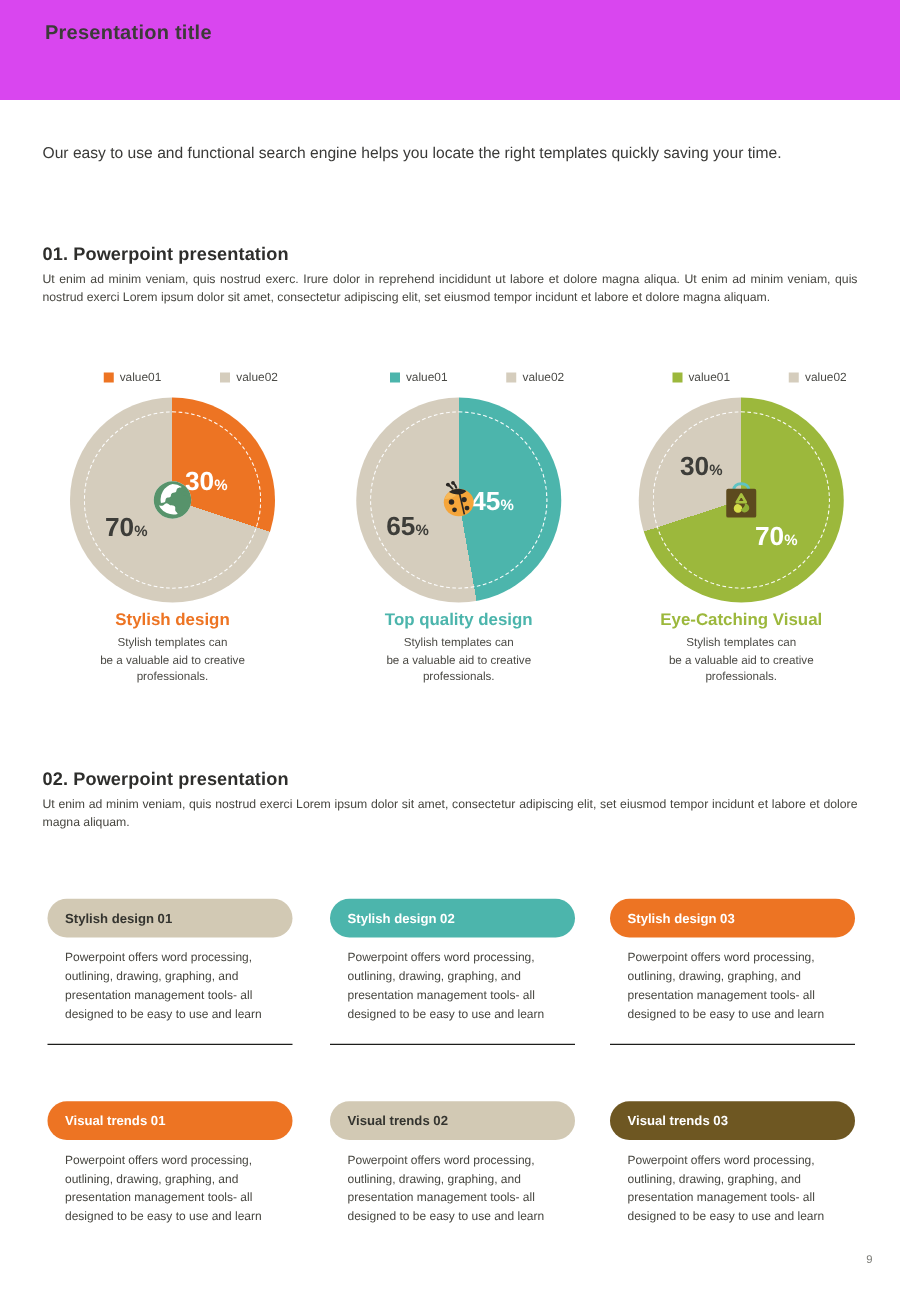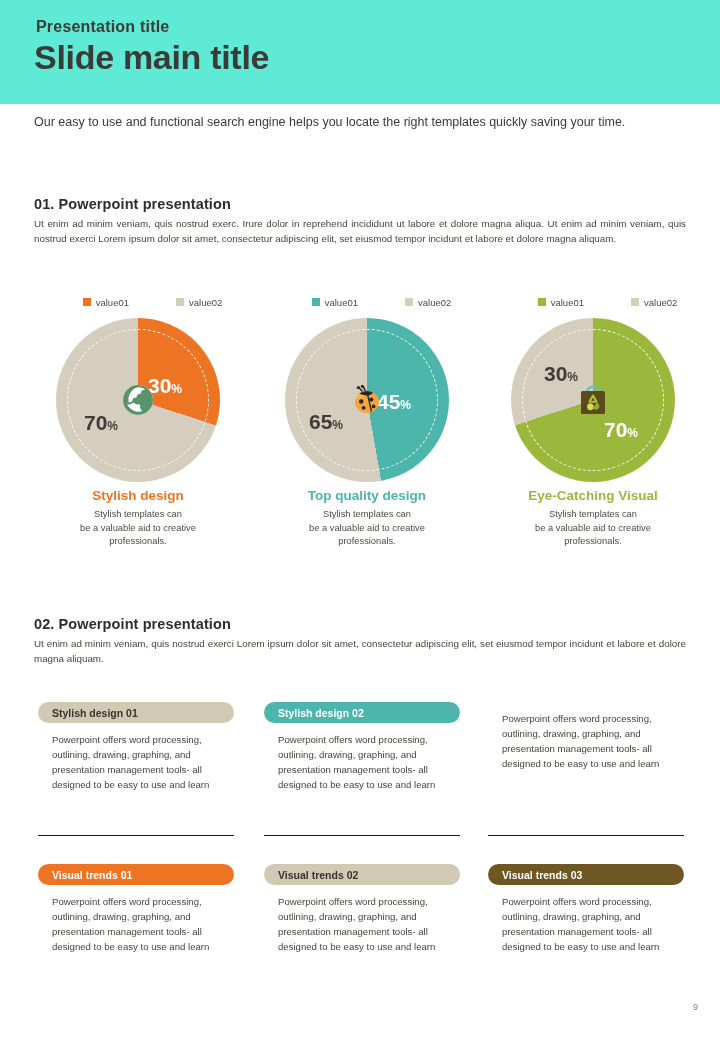--- a/index.html
+++ b/index.html
@@ -14,22 +14,22 @@
     overflow: hidden;
     font-family: "Liberation Sans", sans-serif;
     color: #3a3a38;
   }
 
   
   .header-band {
     position: absolute;
     left: 0; top: 0;
     width: 720px;
-    height: 104px;
-    background: #5eead4;
+    height: 80px;
+    background: #d946ef;
   }
   .header-eyebrow {
     position: absolute;
     left: 36px; top: 18px;
     font-size: 16px;
     font-weight: bold;
     color: #3c3b38;
     letter-spacing: 0.2px;
   }
   .header-title {
@@ -170,28 +170,29 @@
   .card {
     position: absolute;
     top: 0;
     width: 196px;
   }
   .card-c0 { left: 38px; }
   .card-c1 { left: 264px; }
   .card-c2 { left: 488px; }
 
   .card-pill {
-    height: 21px;
+    height: 31px;
     border-radius: 16px;
     display: flex;
     align-items: center;
     padding-left: 14px;
     box-sizing: border-box;
     font-size: 10.5px;
     font-weight: bold;
+    margin-top: 17px;
   }
   .card-text {
     margin-top: 9px;
     font-size: 9.6px;
     line-height: 15px;
     color: #46453f;
     margin-left: 14px;
   }
   .card-rule {
     position: absolute;
@@ -208,21 +209,20 @@
     bottom: 28px;
     font-size: 9px;
     color: #7d7d78;
   }
 </style>
 </head>
 <body>
 
 <div class="header-band">
   <div class="header-eyebrow">Presentation title</div>
-  <div class="header-title">Slide main title</div>
 </div>
 
 <div class="intro">Our easy to use and functional search engine helps you locate the right templates quickly saving your time.</div>
 
 <div class="section-title" id="sec1-title">01. Powerpoint presentation</div>
 <div class="section-body" id="sec1-body">Ut enim ad minim veniam, quis nostrud exerc. Irure dolor in reprehend incididunt ut labore et dolore magna aliqua. Ut enim ad minim veniam, quis nostrud exerci   Lorem ipsum dolor sit amet, consectetur adipiscing elit, set eiusmod tempor incidunt et labore et dolore magna aliquam.</div>
 
 <div class="pies">
 
   <div class="pie-col" id="pie-col-0">
@@ -341,20 +341,21 @@
     <div class="card-pill" style="background:#d2c9b4; color:#34342f;">Stylish design 01</div>
     <div class="card-text">Powerpoint offers word processing, outlining, drawing, graphing, and presentation management tools- all designed to be easy to use and learn</div>
     <div class="card-rule"></div>
   </div>
   <div class="card card-c1">
     <div class="card-pill" style="background:#4cb5ac; color:#ffffff;">Stylish design 02</div>
     <div class="card-text">Powerpoint offers word processing, outlining, drawing, graphing, and presentation management tools- all designed to be easy to use and learn</div>
     <div class="card-rule"></div>
   </div>
   <div class="card card-c2">
+    <div class="card-pill" style="background:#ed7423; color:#ffffff;">Stylish design 03</div>
     <div class="card-text">Powerpoint offers word processing, outlining, drawing, graphing, and presentation management tools- all designed to be easy to use and learn</div>
     <div class="card-rule"></div>
   </div>
 </div>
 
 <div class="cards" id="card-row-1">
   <div class="card card-c0">
     <div class="card-pill" style="background:#ed7423; color:#ffffff;">Visual trends 01</div>
     <div class="card-text">Powerpoint offers word processing, outlining, drawing, graphing, and presentation management tools- all designed to be easy to use and learn</div>
   </div>

